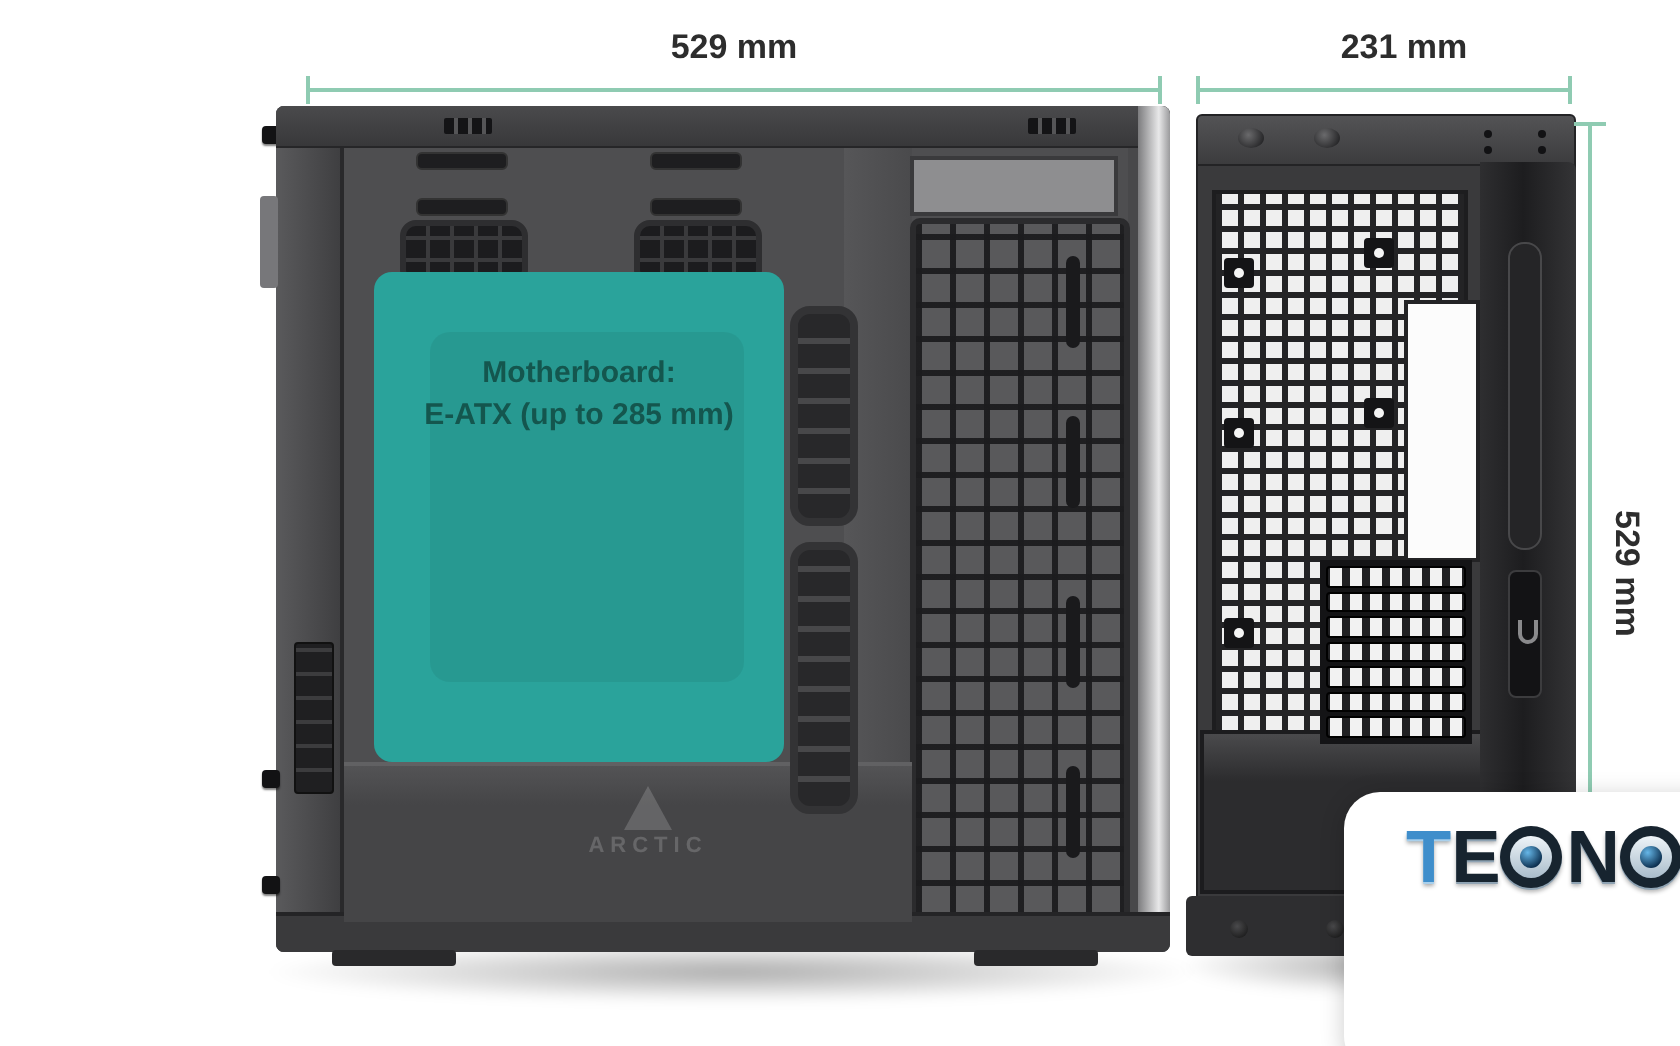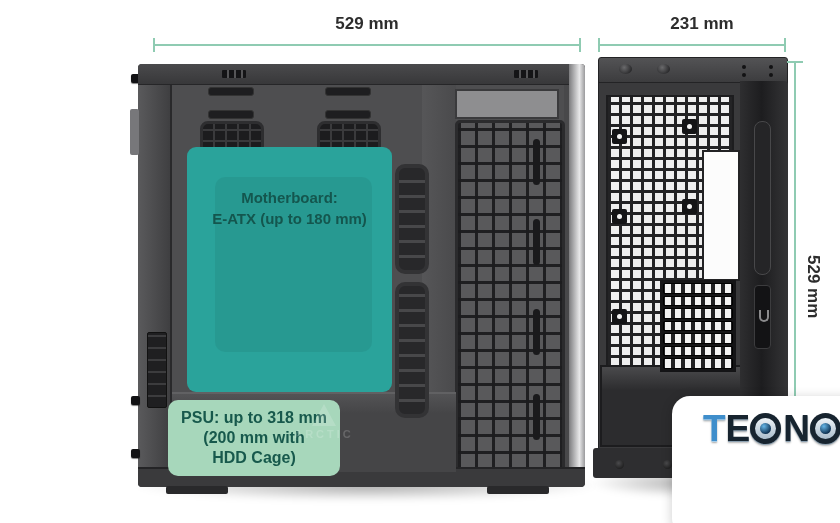--- a/index.html
+++ b/index.html
@@ -13,21 +13,21 @@
   .dim-tick-h{position:absolute;height:2px;width:16px;background:#8fcbb2;z-index:2;}
   .dim-label{position:absolute;font-weight:bold;font-size:17px;color:#2d2d2d;text-align:center;z-index:2;}
   .dim-label-v{position:absolute;font-weight:bold;font-size:17px;color:#2d2d2d;z-index:2;
                writing-mode:vertical-rl;}
 
   
   .floor-shadow{position:absolute;background:radial-gradient(ellipse at center,rgba(0,0,0,.32) 0%,rgba(0,0,0,0) 68%);
                 filter:blur(3px);z-index:0;}
 
   
-  .caseL{position:absolute;left:118px;top:64px;width:447px;height:423px;z-index:1;}
+  .caseL{position:absolute;left:118px;top:53px;width:447px;height:423px;z-index:1;}
   .cl-body{position:absolute;inset:0;background:#48484a;border-radius:4px;border:1px solid #2d2d2f;}
   .cl-top{position:absolute;left:0;top:0;right:0;height:20px;background:linear-gradient(180deg,#4a4a4c,#38383a);border-bottom:1px solid #262628;border-radius:4px 4px 0 0;}
   .cl-topvent{position:absolute;top:6px;width:24px;height:8px;background:repeating-linear-gradient(90deg,#141416 0 5px,#555557 5px 7px);border-radius:1px;}
   .cl-left-frame{position:absolute;left:0;top:0;bottom:0;width:32px;background:linear-gradient(90deg,#5a5a5c,#3f3f41);border-right:2px solid #29292b;border-radius:4px 0 0 4px;}
   .screw{position:absolute;left:-7px;width:9px;height:9px;background:#121214;border-radius:2px;box-shadow:0 1px 1px rgba(0,0,0,.5);}
   .hinge-tab{position:absolute;left:-8px;top:45px;width:9px;height:46px;background:#77777a;border-radius:2px;}
   .rear-slots{position:absolute;left:9px;top:268px;width:18px;height:74px;background:#1f1f21;border-radius:2px;
               background-image:repeating-linear-gradient(0deg,transparent 0 10px,#3c3c3e 10px 12px);border:1px solid #111;}
   .cl-int{position:absolute;left:34px;top:20px;width:392px;height:387px;background:#4e4e50;}
   .cl-midcol{position:absolute;left:284px;top:20px;width:34px;height:385px;background:linear-gradient(90deg,#565658,#4a4a4c);}
@@ -151,32 +151,27 @@
     <div class="slot-sm" style="left:187px;top:46px;"></div>
     <div class="grommet" style="left:62px;top:57px;"></div>
     <div class="grommet" style="left:179px;top:57px;"></div>
 
     <div class="strip" style="top:100px;height:102px;"></div>
     <div class="strip" style="top:218px;height:128px;"></div>
 
     <div class="mobo">
       <div class="mobo-text">
         <div>Motherboard:</div>
-        <div>E-ATX (up to 180 mm)</div>
+        <div>E-ATX (up to 285 mm)</div>
       </div>
     </div>
 
     <div class="shroud"></div>
 
 
-    <div class="psu-label">
-      <div>PSU: up to 318 mm</div>
-      <div>(200 mm with</div>
-      <div>HDD Cage)</div>
-    </div>
 
     <div class="watermark">
       <span class="tri"></span>
       <span class="wm-text">ARCTIC</span>
     </div>
 
     <div class="cl-bottom"></div>
     <div class="foot" style="left:28px;"></div>
     <div class="foot" style="right:36px;"></div>
   </div>

